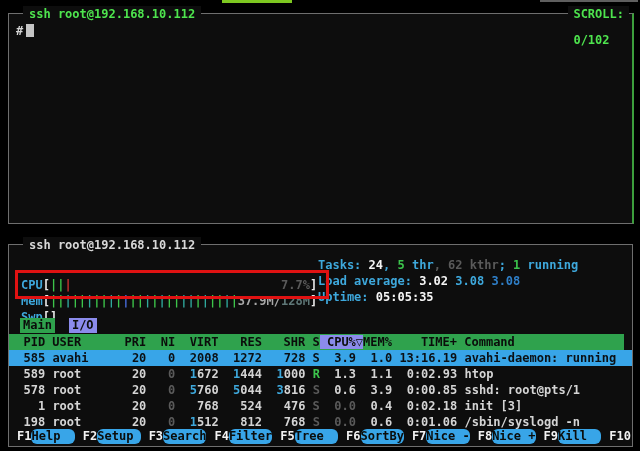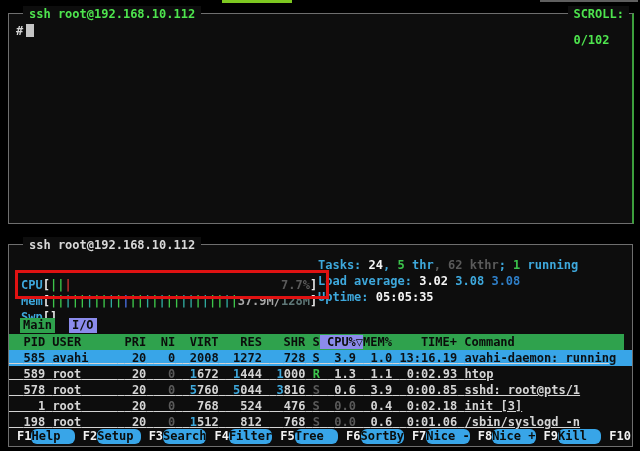--- a/index.html
+++ b/index.html
@@ -34,21 +34,21 @@
   #info{position:absolute;left:309px;top:12px;}
 
   #tabs{position:absolute;left:11px;top:73px;display:flex;gap:14px;height:15px;line-height:15px;}
   .tab{padding:0 3px;color:#0b0d0b;}
   .tab.active{background:var(--header_bg);}
   .tab.inactive{background:var(--sort_bg);}
 
   #table-header{position:absolute;left:0;right:8px;top:89px;height:16px;line-height:16px;background:var(--header_bg);color:#0b0d0b;white-space:pre;}
   #table-header .sort{background:var(--sort_bg);}
 
-  #rows{position:absolute;left:0;right:0;top:105px;text-decoration:underline;}
+  #rows{position:absolute;left:0;right:0;top:105px;}
   .prow{white-space:pre;height:16px;line-height:16px;}
   .prow.selected{background:var(--sel_bg);}
   .prow.selected .seg{color:#0b1014 !important;}
 
   #fbar{position:absolute;left:0;right:0;top:184px;height:15px;line-height:15px;display:flex;}
   .fkey-key{color:#f2f2f2;white-space:pre;margin-left:8px;}
   .fkey-label{background:var(--sel_bg);color:#0b0d0b;white-space:pre;border-radius:6px;}
 
   #red-box{position:absolute;left:6px;top:25px;width:308px;height:23px;border:3px solid var(--annotation);pointer-events:none;z-index:5;}
 

